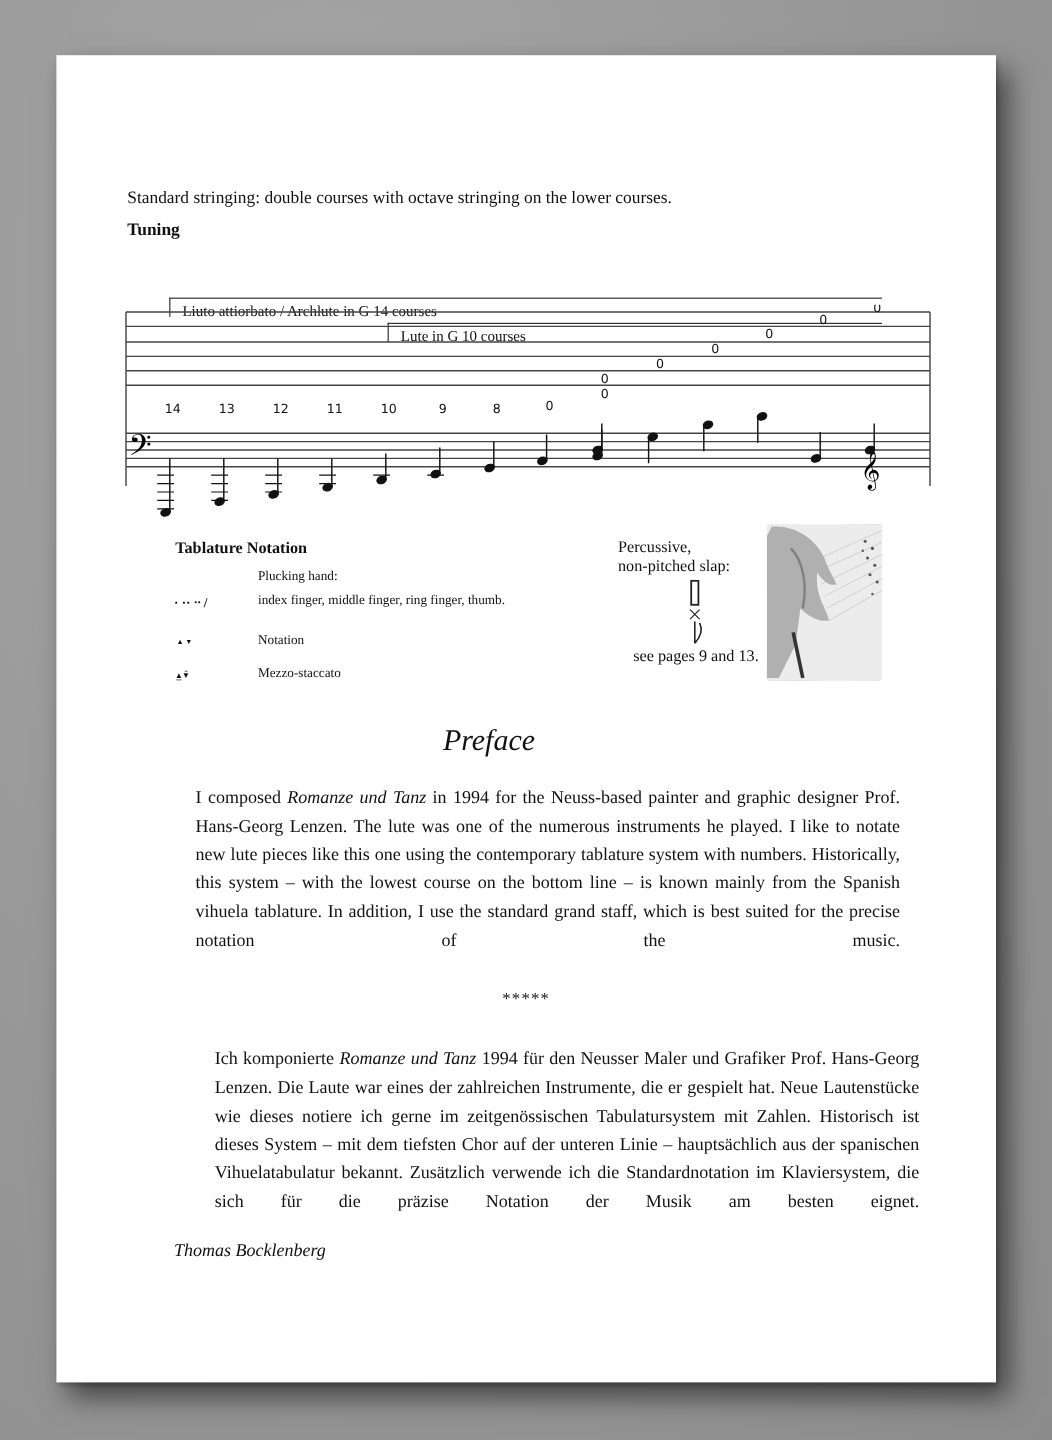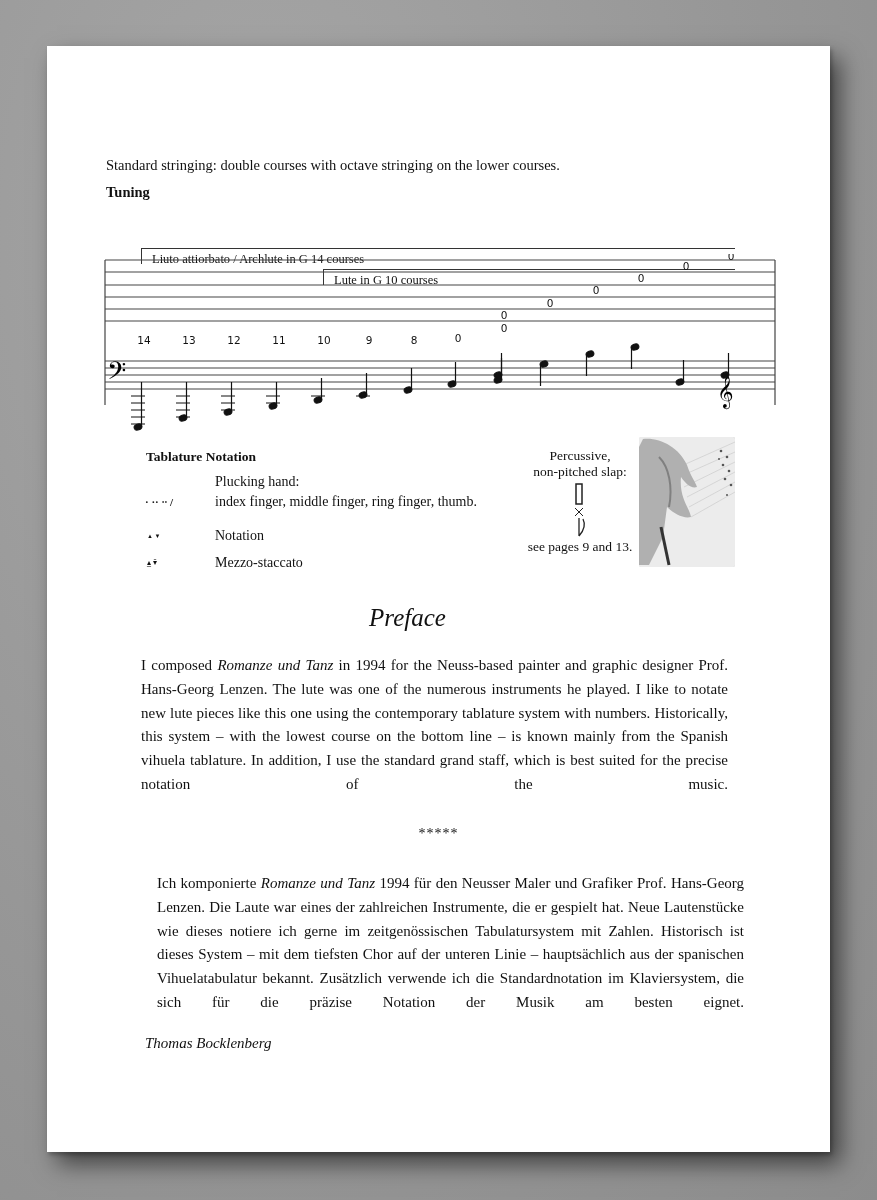--- a/index.html
+++ b/index.html
@@ -22,39 +22,39 @@
   .stringing { left: 59px; top: 111px; font-size: 14.5px; }
   .tuning-label { left: 59px; top: 138px; font-size: 14.5px; font-weight: bold; }
   .bracket {
     border-top: 1px solid #333; border-left: 1px solid #333; height: 16px;
     font-size: 12.5px; padding: 3px 0 0 10px; box-sizing: border-box; margin-top: 36px;
   }
   .b1 { left: 94px; top: 166px; width: 594px; }
   .b2 { left: 276px; top: 187px; width: 412px; }
   svg.staff { position: absolute; left: 57px; top: 208px; }
   .tab-title { left: 99px; top: 403px; font-size: 13.5px; font-weight: bold; }
-  .legend-text { font-size: 14px; text-align: center; }
+  .legend-text { font-size: 11px; text-align: center; }
   .pluck1 { left: 168px; top: 428px; }
   .pluck2 { left: 168px; top: 448px; }
   .stacc { left: 168px; top: 482px; }
   .mezzo { left: 168px; top: 509px; }
   .sym { font-size: 11px; font-weight: bold; }
-  .slap { left: 468px; top: 402px; width: 130px; text-align: center; font-size: 13.5px; line-height: 16px; }
+  .slap { left: 468px; top: 402px; width: 130px; font-size: 13.5px; line-height: 16px; }
   .slap-ref { left: 468px; top: 493px; width: 130px; text-align: center; font-size: 13.5px; }
   .photo {
     left: 592px; top: 391px; width: 96px; height: 130px;
     background: linear-gradient(120deg, #ddd 0%, #f2f2f2 30%, #bdbdbd 55%, #e6e6e6 75%, #cfcfcf 100%);
     border-radius: 2px;
   }
   .preface {
     left: 0; width: 721px; text-align: center; top: 558px;
     font-style: italic; font-size: 25px;
   }
   .para {
-    left: 94px; width: 587px; font-size: 15px; line-height: 23.8px;
+    left: 116px; width: 587px; font-size: 15px; line-height: 23.8px;
     text-align: justify; text-align-last: justify;
   }
   .p-en { top: 608px; }
   .stars { left: 0; width: 783px; text-align: center; top: 780px; font-size: 14px; letter-spacing: 1px; }
   .p-de { top: 826px; margin-left: 16px; }
   .sign { left: 98px; top: 989px; font-size: 15px; font-style: italic; }
   i.work { font-style: italic; }
 </style>
 </head>
 <body>

